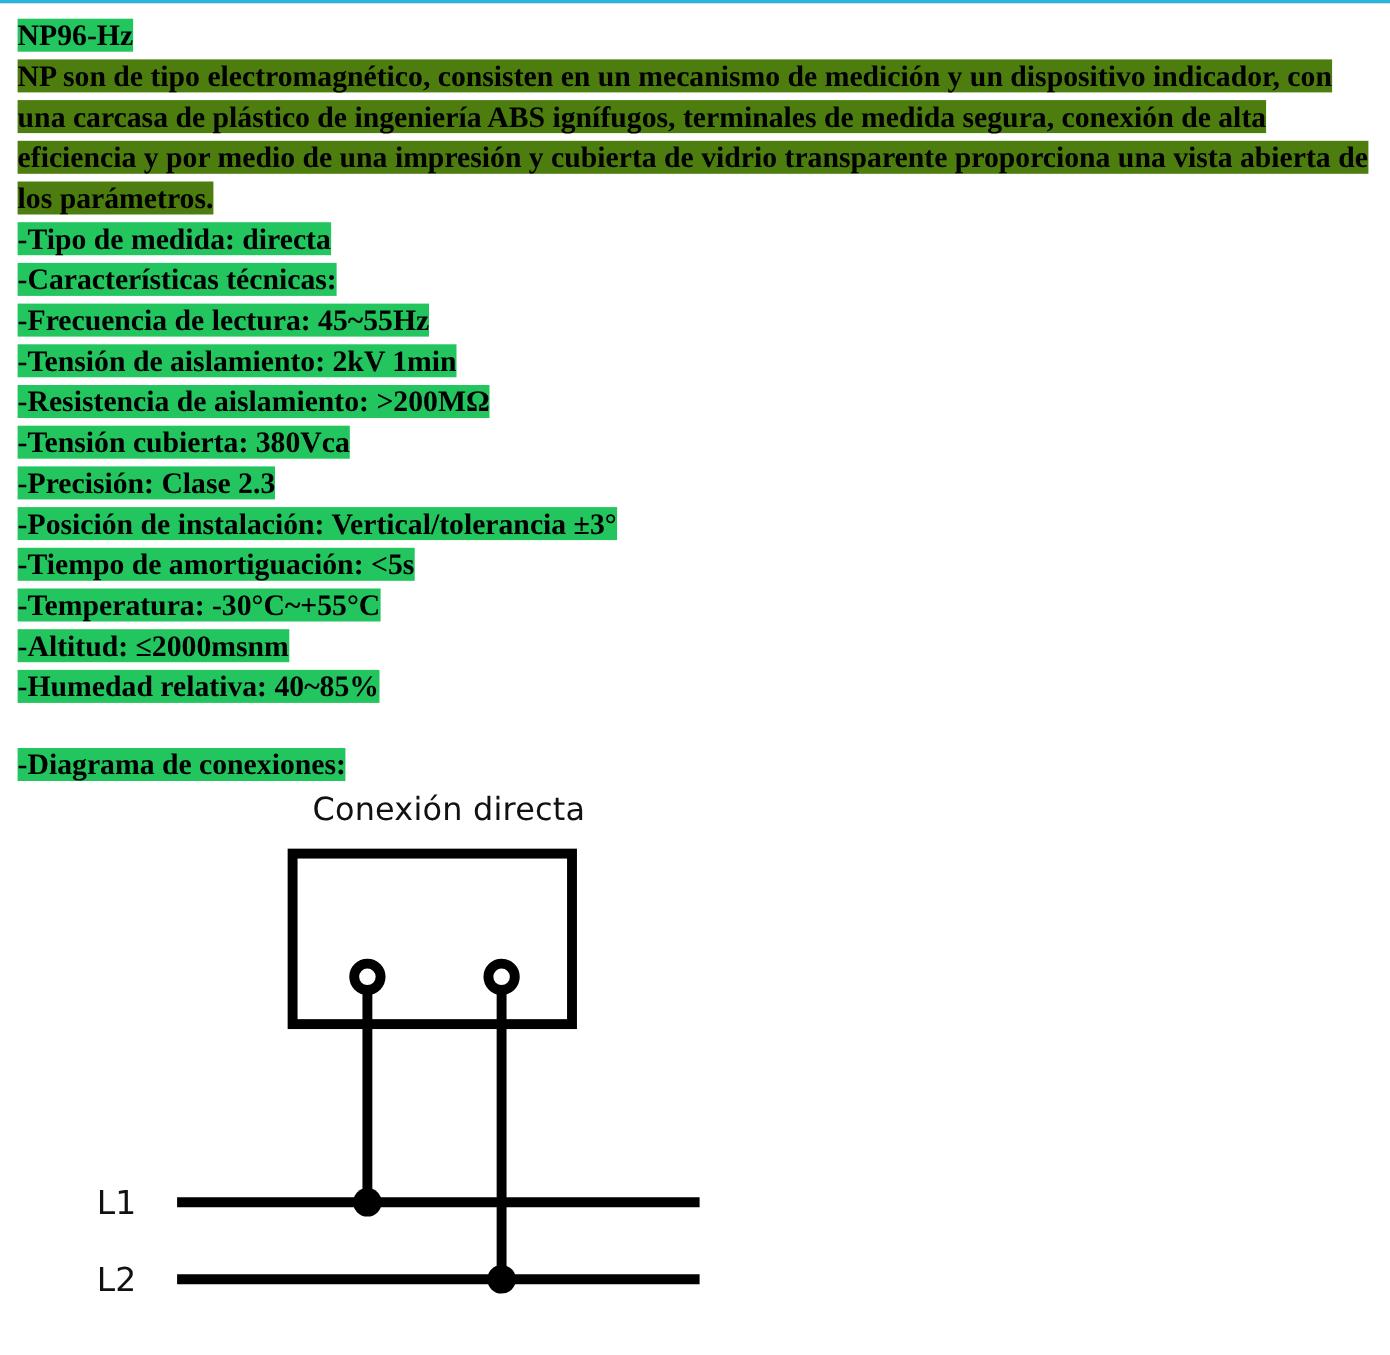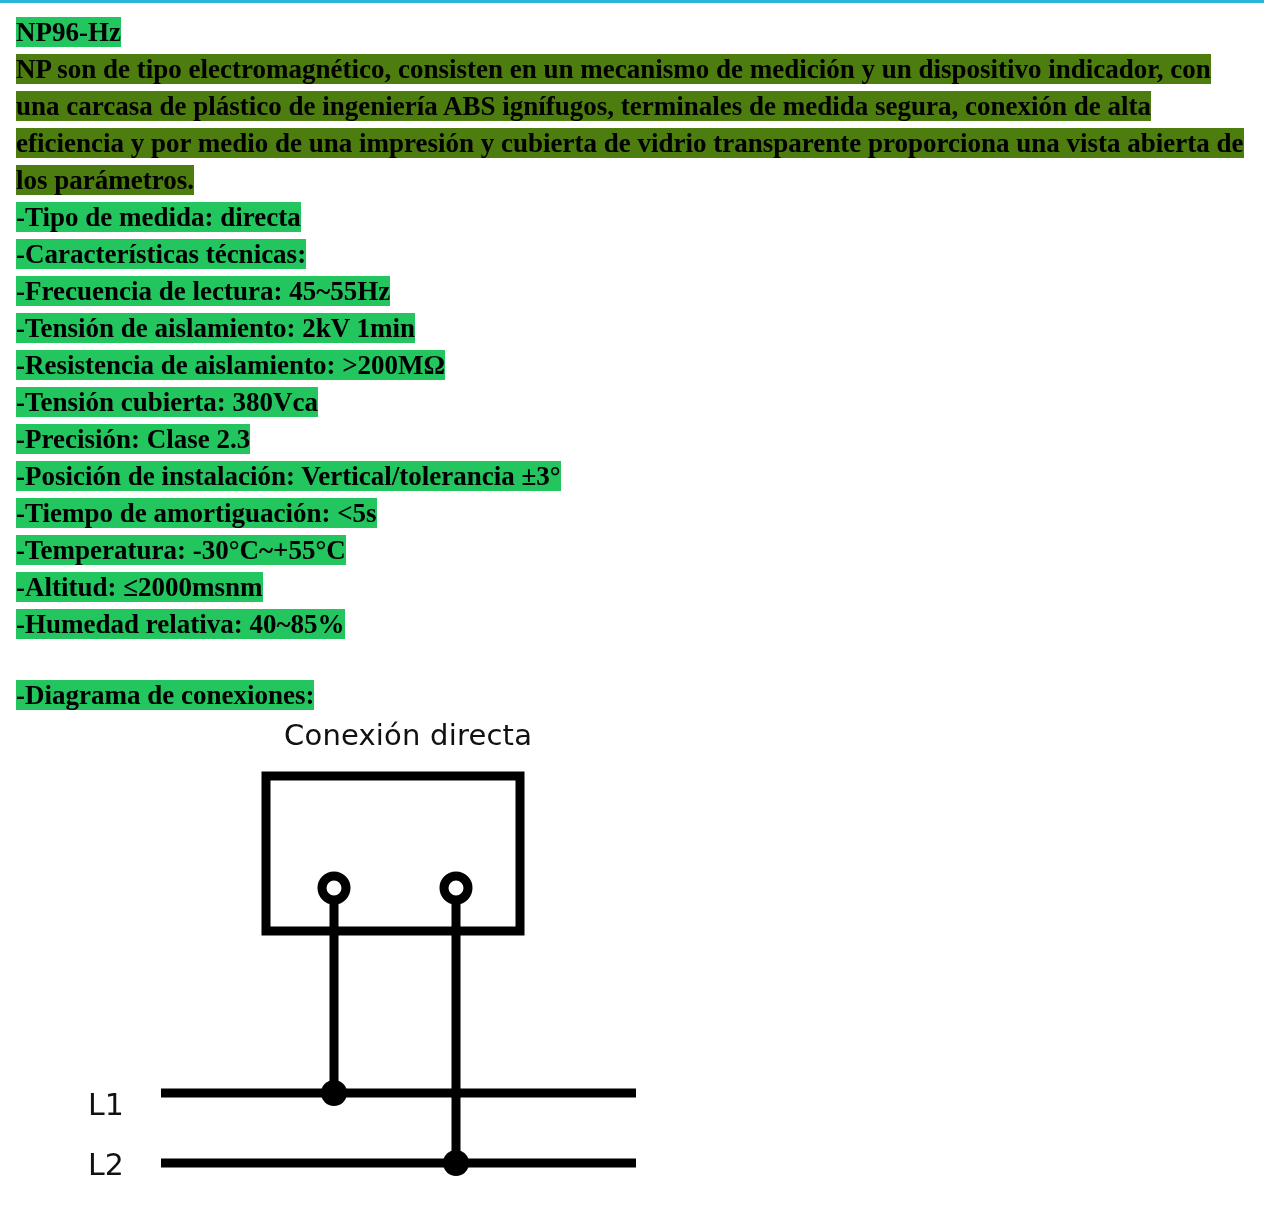--- a/index.html
+++ b/index.html
@@ -70,21 +70,21 @@
     color: #111111;
     letter-spacing: 0.2px;
     margin-left: 40px;
   }
   .lbl {
     position: absolute;
     font-family: "DejaVu Sans", sans-serif;
     font-size: 30px;
     color: #111111;
   }
-  .lbl-l1 { left: 72px; top: 369px; }
+  .lbl-l1 { left: 72px; top: 359px; }
   .lbl-l2 { left: 72px; top: 429px; }
   svg.wiring {
     position: absolute;
     left: 0;
     top: 0;
   }
 </style>
 </head>
 <body>
 

